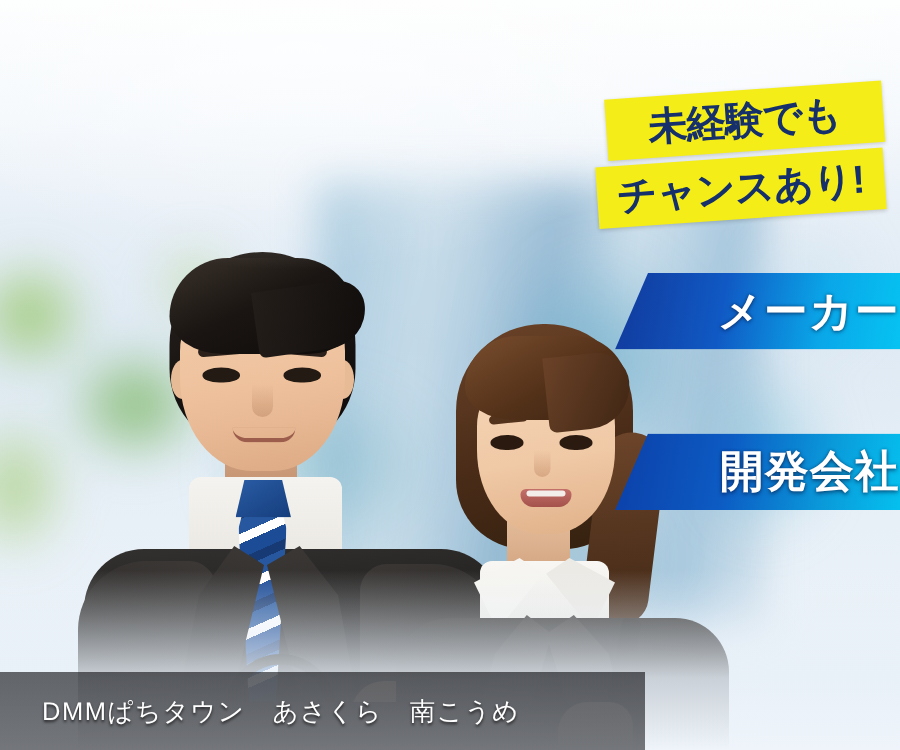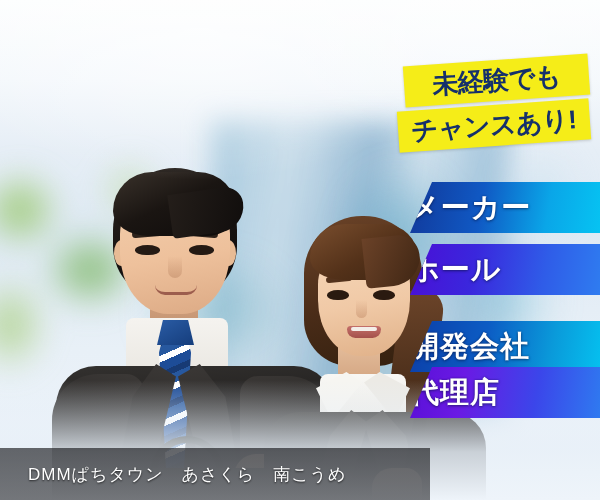--- a/index.html
+++ b/index.html
@@ -341,28 +341,28 @@
   .badge2 {
     left:398px; top:105px; width:192px; height:41px;
     transform:rotate(-4deg);
     font-size:26px; letter-spacing:-0.5px;
   }
 
   
   .cat {
     position:absolute; left:410px; width:190px; height:51px;
     clip-path:polygon(22px 0, 100% 0, 100% 100%, 0 100%);
-    display:flex; align-items:center; justify-content:flex-start;
+    display:flex; align-items:center; justify-content:flex-end;
     color:#ffffff; font-weight:bold;
     font-size:29px; letter-spacing:1px;
     text-shadow:0 1px 3px rgba(10,20,60,.55), 0 0 2px rgba(10,20,60,.4);
   }
   .cat-0 { top:182px; background:linear-gradient(100deg,#11399b 0%, #1059c4 38%, #0aa6e8 72%, #06c3f2 100%); }
   .cat-1 { top:244px; background:linear-gradient(100deg,#4a0fd6 0%, #3a27dd 34%, #2f5ce8 70%, #2f7cf0 100%); }
-  .cat-2 { top:321px; background:linear-gradient(100deg,#0c3fa8 0%, #0c5cc4 40%, #0a9ada 74%, #05c0ef 100%); }
+  .cat-2 { top:289px; background:linear-gradient(100deg,#0c3fa8 0%, #0c5cc4 40%, #0a9ada 74%, #05c0ef 100%); }
   .cat-3 { top:367px; background:linear-gradient(100deg,#5a10d8 0%, #6a1ae4 28%, #3b46ea 66%, #2f7af0 100%); }
   .cat-4 { top:429px; background:linear-gradient(100deg,#0e46c8 0%, #0f63dc 34%, #06a8ee 72%, #03d1f8 100%); }
 
   
   .caption-bar {
     position:absolute; left:0; bottom:0; width:430px; height:52px;
     background:linear-gradient(180deg, rgba(15,15,18,.62), rgba(15,15,18,.55));
     display:flex; align-items:center;
   }
   .caption-text {
@@ -443,27 +443,21 @@
   <div class="badge badge1">
       <span>未経験でも</span>
     </div>
   <div class="badge badge2">
       <span>チャンスあり!</span>
     </div>
 
   <div class="cat cat-0">
       <span>メーカー</span>
     </div>
-  <div class="cat cat-1">
-      <span>ホール</span>
-    </div>
   <div class="cat cat-2">
       <span>開発会社</span>
-    </div>
-  <div class="cat cat-3">
-      <span>代理店</span>
     </div>
 
   <div class="caption-bar">
     <div class="caption-text">DMMぱちタウン　あさくら　南こうめ</div>
   </div>
 
 </div>
 
 </body></html>

